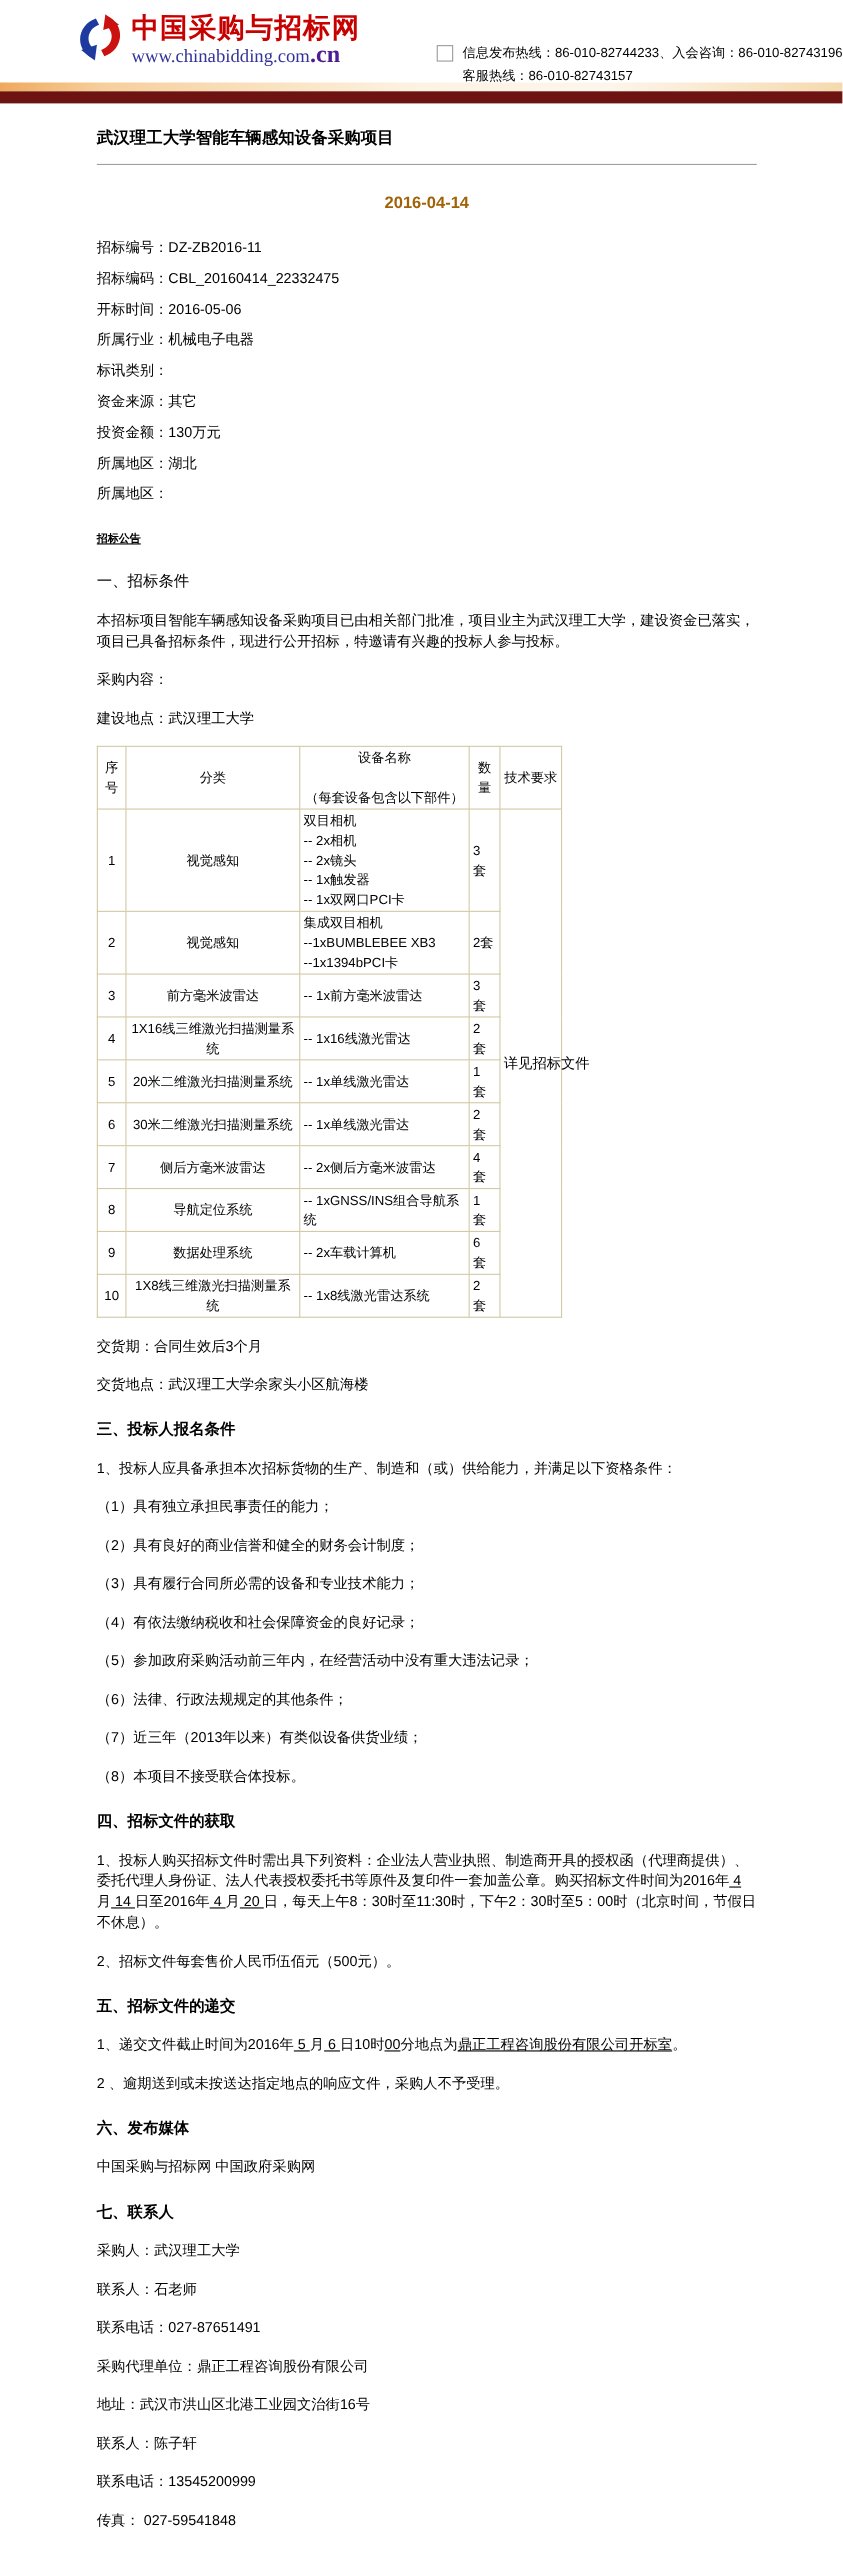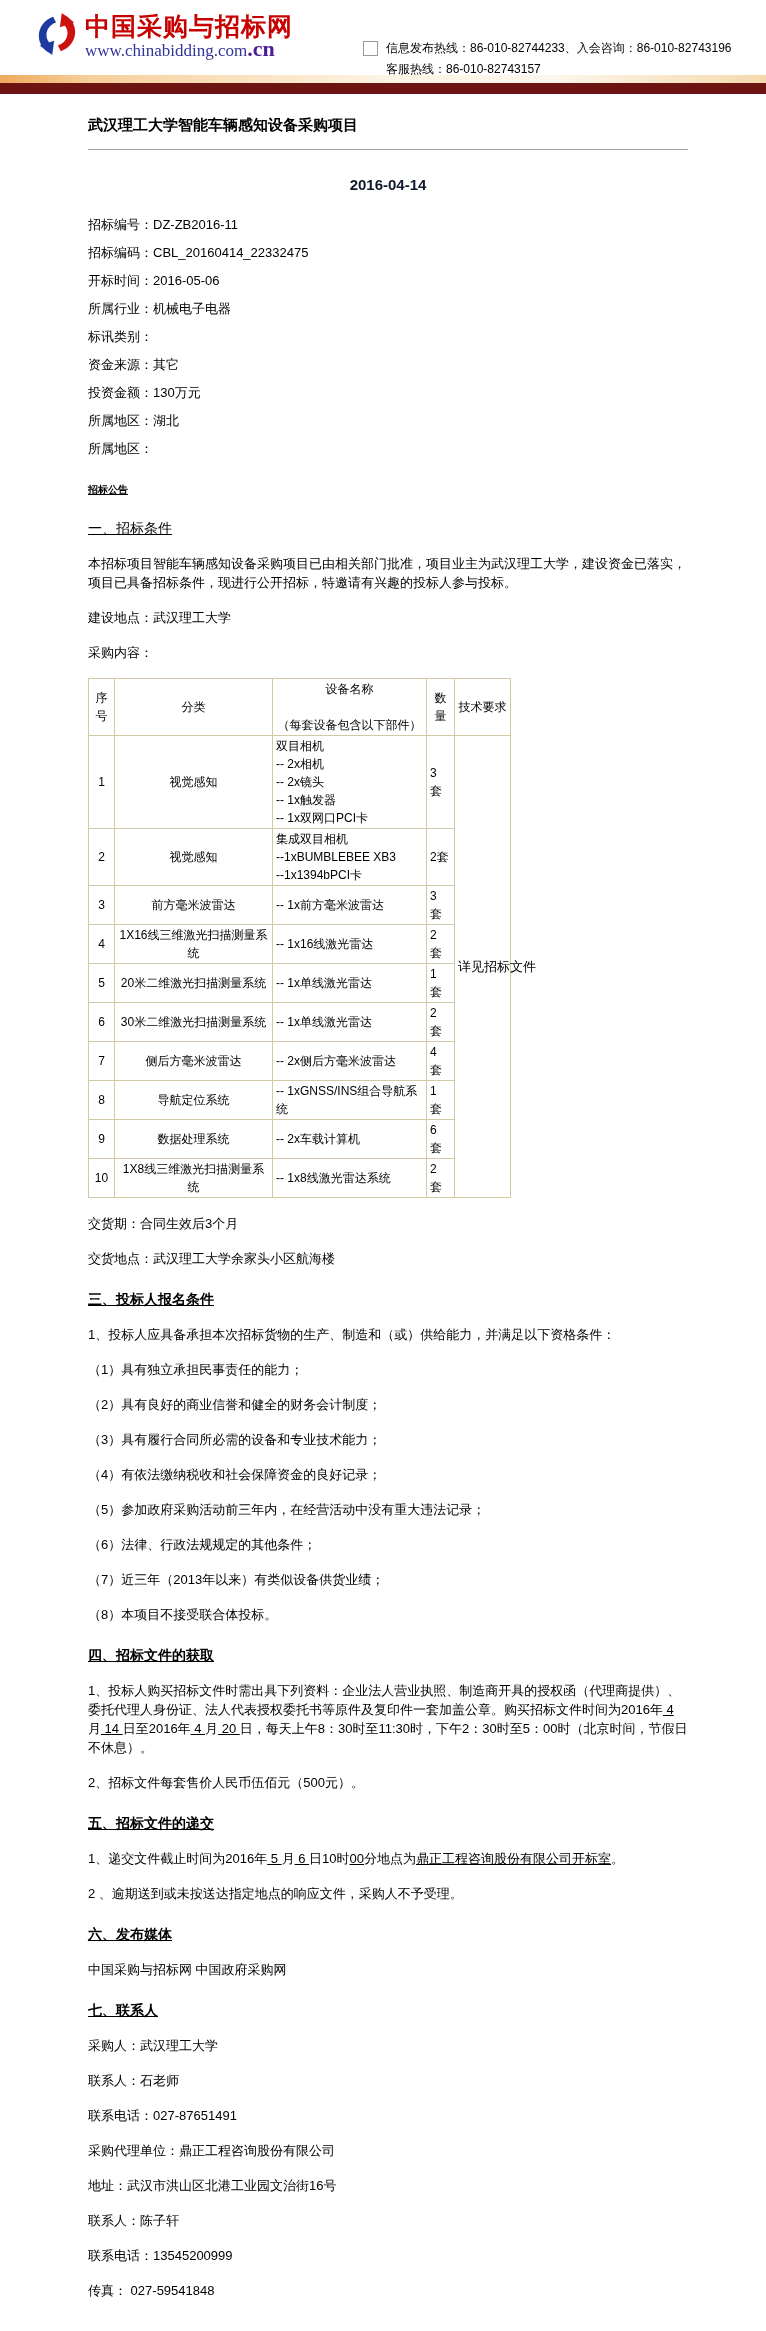--- a/index.html
+++ b/index.html
@@ -1,45 +1,45 @@
 <!DOCTYPE html>
 <html><head>
 <meta charset="utf-8">
 <style>
   html,body{margin:0;padding:0;background:#fff;}
   body{width:766px;font-family:"Liberation Sans","DejaVu Sans",sans-serif;color:#000;}
   .page{min-height:2331px;}
 
   
-  .site-header{display:flex;align-items:flex-start;padding:12px 0 0 34px;height:63px;}
+  .site-header{display:flex;align-items:flex-start;padding:12px 0 0 34px;height:63px;justify-content:flex-end;}
   .logo{display:flex;align-items:center;gap:5px;cursor:pointer;}
   .logo-text .logo-title{color:#c70000;font-weight:bold;font-size:25px;line-height:27px;letter-spacing:1px;}
   .logo-text .logo-url{font-family:"Liberation Serif","DejaVu Serif",serif;color:#333399;font-size:17px;line-height:18px;}
   .logo-text .logo-url b{color:#4c1d95;font-size:22px;}
   .hotlines{display:flex;margin-left:70px;padding-top:26px;font-size:12px;}
   .chk{width:13px;height:13px;border:1px solid #9a9a9a;background:#fff;margin:3px 8px 0 0;flex:none;}
   .hotline-lines div{line-height:21px;white-space:nowrap;}
 
   
   .bar-orange{height:8px;background:linear-gradient(90deg,#efa95c 0%,#f6cf9b 12%,#fdf3e3 50%,#fdf6ec 72%,#f5d9ad 100%);}
   .bar-maroon{height:11px;background:#6d1412;}
 
   
   .content{width:600px;margin-left:88px;font-size:13px;}
   .doc-title{font-size:15px;font-weight:bold;text-align:left;margin:22px 0 14px;}
   .title-rule{border:none;border-top:1px solid #9e9e9e;margin:0;}
-  .doc-date{text-align:center;color:#0f172a;font-weight:bold;font-size:15px;margin:26px 0 18px;}
+  .doc-date{text-align:center;color:#a16207;font-weight:bold;font-size:15px;margin:26px 0 18px;}
 
   .fields{margin:6px 0 4px;}
   .field-row{line-height:28px;}
 
   .notice-title{font-size:10px;font-weight:bold;text-align:left;margin:20px 0 6px;text-decoration:underline;}
 
   p{margin:16px 0;line-height:19px;}
-  .sec-head{font-weight:bold;font-size:14px;margin:22px 0 16px;text-decoration:underline;}
+  .sec-head{font-weight:bold;font-size:14px;margin:22px 0 16px;}
   .sec-head.plain{font-weight:normal;}
   .u{text-decoration:underline;}
 
   
   table.proc{border-collapse:collapse;table-layout:fixed;width:422px;margin:16px 0;font-size:12px;}
   .c-no{width:26px;}.c-cat{width:158px;}.c-name{width:154px;}.c-qty{width:28px;}.c-req{width:56px;}
   table.proc th,table.proc td{border:1px solid #d2c9a6;padding:1px 3px;font-weight:normal;vertical-align:middle;line-height:18px;overflow:visible;}
   table.proc th{text-align:center;}
   .ctr{text-align:center;}
   .left{text-align:left;margin-top:16px;}
@@ -97,22 +97,22 @@
       <div class="field-row"><span>投资金额：</span><span>130万元</span></div>
       <div class="field-row"><span>所属地区：</span><span>湖北</span></div>
       <div class="field-row"><span>所属地区：</span><span></span></div>
     </div>
 
     <h2 class="notice-title">招标公告</h2>
 
     <p class="sec-head plain">一、招标条件</p>
     <p>本招标项目智能车辆感知设备采购项目已由相关部门批准，项目业主为武汉理工大学，建设资金已落实，项目已具备招标条件，现进行公开招标，特邀请有兴趣的投标人参与投标。</p>
 
+    <p>采购内容：</p>
     <p>建设地点：武汉理工大学</p>
-    <p>采购内容：</p>
 
     <table class="proc">
       <colgroup>
           <col class="c-no">
           <col class="c-cat">
           <col class="c-name">
           <col class="c-qty">
           <col class="c-req">
         </colgroup>
       <thead>

